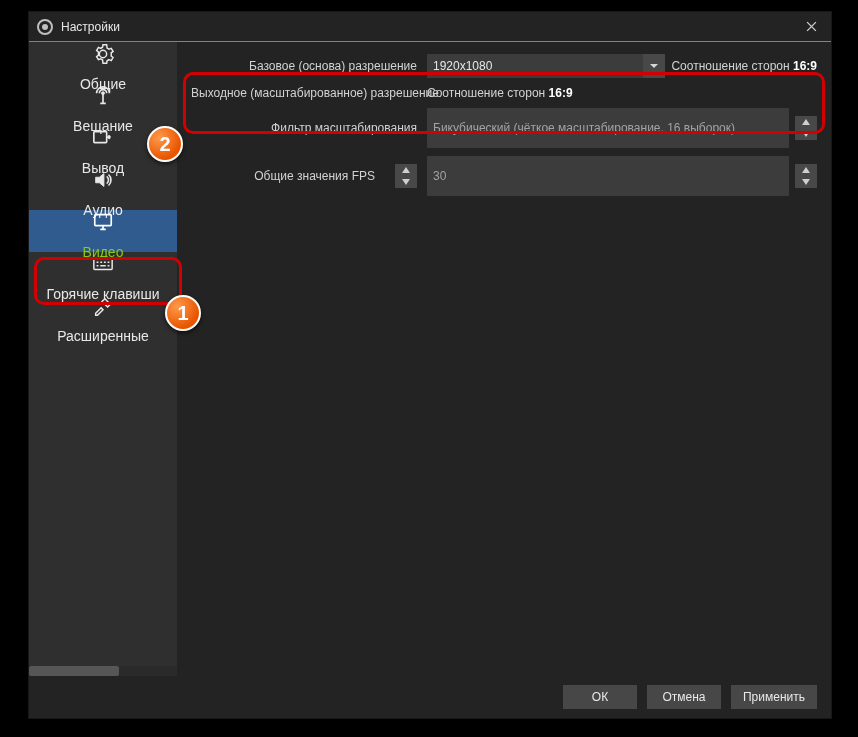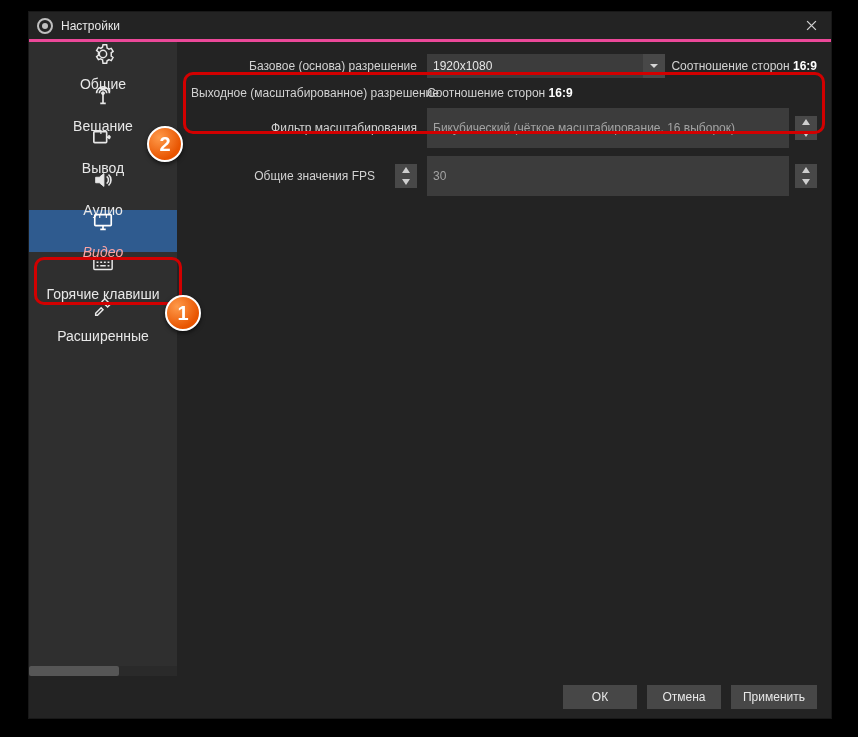--- a/index.html
+++ b/index.html
@@ -1,27 +1,27 @@
 <!DOCTYPE html>
 <html><head>
 <meta charset="utf-8">
 <style>
   * { box-sizing: border-box; margin: 0; padding: 0; }
   html, body { width: 858px; height: 737px; background: #000; font-family: "Segoe UI", Tahoma, sans-serif; font-size: 13px; color: #d9d9d9; overflow: hidden; }
   .window { position: absolute; left: 28px; top: 11px; width: 804px; height: 708px; background: #232323; border: 1px solid #181818; display: flex; flex-direction: column; }
-  .titlebar { height: 30px; background: #232323; display: flex; align-items: center; padding: 0 8px; border-bottom: 3px solid #ec4899; }
+  .titlebar { height: 30px; background: #232323; display: flex; align-items: center; padding: 0 8px; border-bottom: 1px solid #ec4899; }
   .titlebar .app-icon { width: 16px; height: 16px; border: 2px solid #bfbfbf; border-radius: 50%; position: relative; margin-right: 8px; }
   .titlebar .app-icon::after { content: ""; position: absolute; width: 6px; height: 6px; background: #bfbfbf; border-radius: 50%; left: 3px; top: 3px; }
   .titlebar .title { flex: 1; color: #e8e8e8; font-size: 12px; }
   .titlebar .close { width: 40px; height: 30px; display: flex; align-items: center; justify-content: center; color: #d0d0d0; margin-right: -8px; cursor: pointer; }
   .body { flex: 1; display: flex; min-height: 0; }
   .sidebar { width: 148px; background: #2f2f2f; display: flex; flex-direction: column; position: relative; }
   .sidebar-inner { flex: 1; overflow: hidden; }
   .side-item { display: flex; align-items: center; gap: 10px; height: 42px; padding: 0 10px; color: #e8e8e8; cursor: pointer; font-size: 14px; flex-direction: column; }
-  .side-item.active { background: #2f5b8f; color: #fca5a5; font-style: italic; }
+  .side-item.active { background: #2f5b8f; color: #84cc16; }
   .side-item .icon { width: 24px; height: 24px; display: flex; align-items: center; justify-content: center; flex: none; }
   .side-item .icon svg { width: 22px; height: 22px; fill: #e8e8e8; stroke: #e8e8e8; }
   .side-item.active .icon svg { fill: #fff; stroke: #fff; }
   .side-scroll { height: 10px; background: #2a2a2a; }
   .side-scroll .thumb { height: 100%; width: 90px; background: #565656; border-radius: 2px; }
 
   .main { flex: 1; background: #232323; position: relative; padding: 12px 14px; }
   .form { display: grid; grid-template-columns: 228px 1fr; gap: 8px 8px; align-items: center; }
   .lbl { text-align: right; color: #d2d2d2; font-size: 12px; padding-right: 2px; white-space: nowrap; }
 

